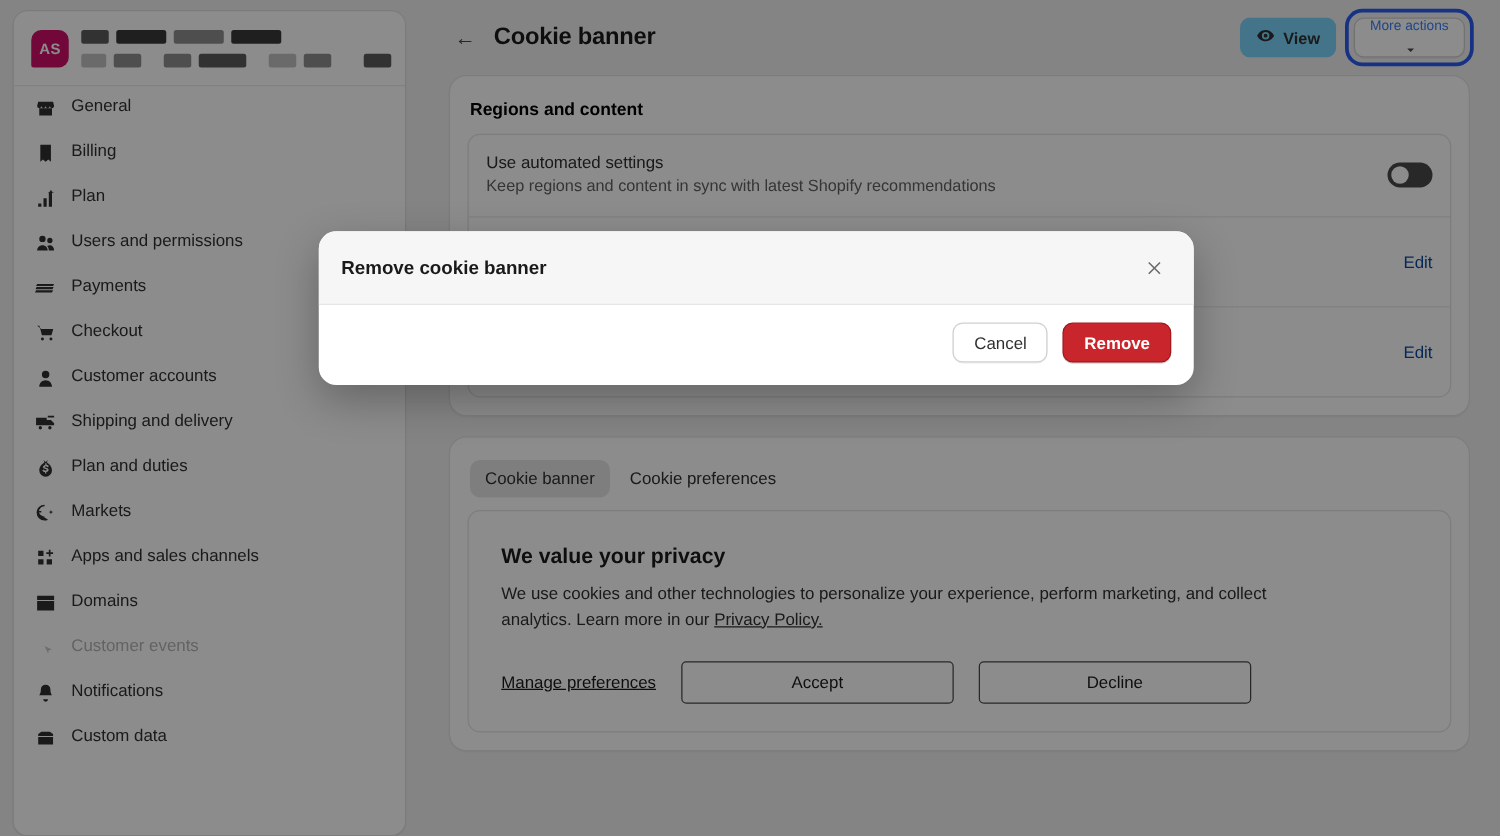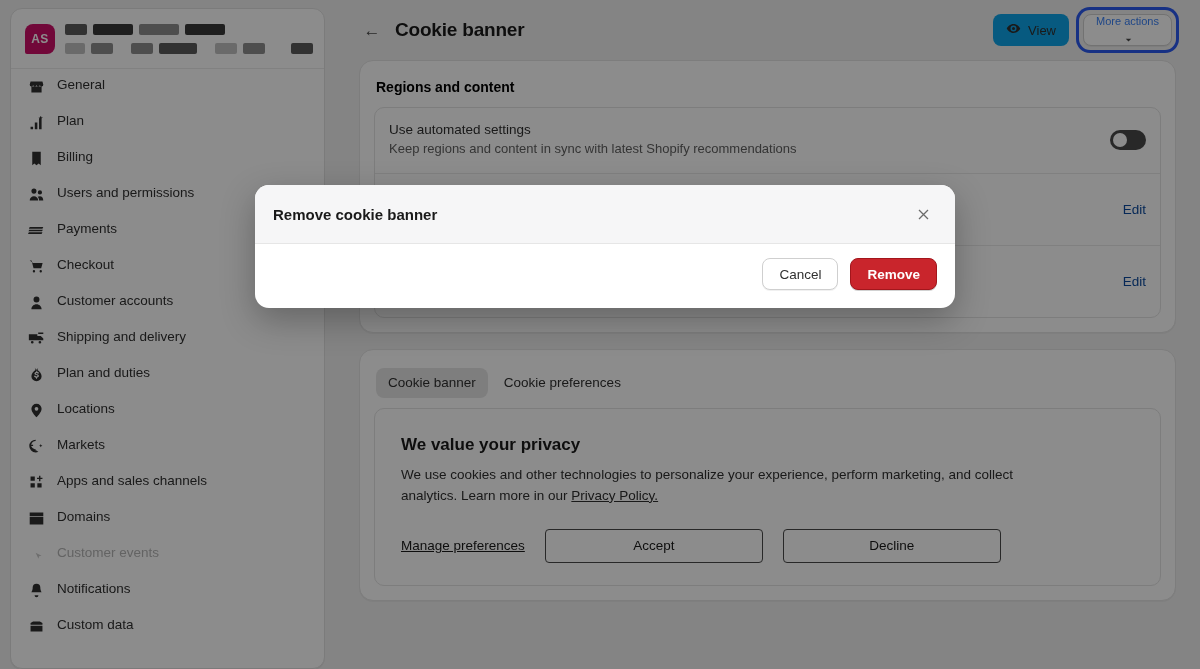--- a/index.html
+++ b/index.html
@@ -72,22 +72,22 @@
   .back-btn {
     width: 26px; height: 26px; border-radius: 7px;
     display: flex; align-items: center; justify-content: center;
     cursor: pointer; color: #4A4A4A; font-size: 17px; line-height: 1;
   }
   .page-title { font-size: 19px; font-weight: 700; color: #1A1A1A; letter-spacing: -.2px; }
   .topbar-spacer { flex: 1; }
   .view-btn {
     display: flex; align-items: center; gap: 7px;
     height: 32px; padding: 0 12px;
-    background: #0ea5e9; border: 1px solid transparent; border-radius: 8px;
-    font-size: 13px; color: #303030; cursor: pointer;
+    background: #7dd3fc; border: 1px solid transparent; border-radius: 8px;
+    font-size: 13px; color: #303030; cursor: pointer; font-weight: bold;
   }
   .view-btn svg { width: 15px; height: 15px; fill: #303030; }
   .more-wrap { position: relative; padding: 4px; border-radius: 11px; }
   .more-wrap.focused { box-shadow: 0 0 0 3px #2B59F0; }
   .more-btn {
     display: flex; align-items: center; gap: 8px;
     height: 32px; padding: 0 12px;
     background: #FFFFFF; border: 1px solid #D0D0D0; border-radius: 8px;
     font-size: 11px; color: #3b82f6; font-weight: 500; cursor: pointer;
     box-shadow: 0 1px 0 rgba(0,0,0,.05);
@@ -238,36 +238,36 @@
               <span class="nav-icon">
                 <svg viewBox="0 0 20 20">
                   <path d="M3 4h14l1 4a2 2 0 01-4 0 2 2 0 01-4 0 2 2 0 01-4 0 2 2 0 01-4 0zM4 10h12v7H4zM8 12h4v5H8z"></path>
                 </svg>
               </span>
               <span>General</span>
             </div>
             <div class="nav-item">
               <span class="nav-icon">
                 <svg viewBox="0 0 20 20">
+                  <path d="M5 2h10v16l-2.5-2-2.5 2-2.5-2L5 18zM8 6h4v2H8zm0 4h4v2H8z"></path>
+                </svg>
+              </span>
+              <span>Billing</span>
+            </div>
+            <div class="nav-item">
+              <span class="nav-icon">
+                <svg viewBox="0 0 20 20">
                   <path d="M3 15h3v3H3zM8 10h3v8H8zM13 5h3v13h-3zM15 2l1 2 2 .5-2 .5-1 2-1-2-2-.5 2-.5z"></path>
                 </svg>
               </span>
               <span>Plan</span>
             </div>
             <div class="nav-item">
               <span class="nav-icon">
                 <svg viewBox="0 0 20 20">
-                  <path d="M5 2h10v16l-2.5-2-2.5 2-2.5-2L5 18zM8 6h4v2H8zm0 4h4v2H8z"></path>
-                </svg>
-              </span>
-              <span>Billing</span>
-            </div>
-            <div class="nav-item">
-              <span class="nav-icon">
-                <svg viewBox="0 0 20 20">
                   <path d="M7 9a3 3 0 100-6 3 3 0 000 6zm7 1a2.5 2.5 0 100-5 2.5 2.5 0 000 5zM2 17c0-3 2.3-5 5-5s5 2 5 5zm11 0c0-2-.7-3.4-1.6-4.3.8-.4 1.7-.7 2.6-.7 2.2 0 4 1.8 4 5z"></path>
                 </svg>
               </span>
               <span>Users and permissions</span>
             </div>
             <div class="nav-item">
               <span class="nav-icon">
                 <svg viewBox="0 0 20 20">
                   <path d="M2 6h16l-1 2H1zM1.5 9h16l-1 2H.5zM1 12h16l-1 2H0z"></path>
                 </svg>
@@ -298,28 +298,20 @@
               </span>
               <span>Shipping and delivery</span>
             </div>
             <div class="nav-item">
               <span class="nav-icon">
                 <svg viewBox="0 0 20 20">
                   <path d="M8 2l1.5 2h1L12 2l-.8 2.6C13.8 6 16 9 16 12a6 6 0 11-12 0c0-3 2.2-6 4.8-7.4zM10 7c-1.4 0-2.4.8-2.4 1.9 0 2.3 3.6 1.4 3.6 2.6 0 .5-.5.8-1.2.8-.9 0-1.5-.4-1.7-1l-1.4.6c.3 1 1.3 1.7 2.5 1.8V15h1.2v-1.3c1.4-.2 2.2-1 2.2-2.1 0-2.4-3.6-1.5-3.6-2.7 0-.4.4-.7 1-.7.7 0 1.2.3 1.4.9l1.4-.6c-.3-.9-1.1-1.5-2.2-1.6V5.5H9.6v1C9.7 6.9 9.8 7 10 7z"></path>
                 </svg>
               </span>
               <span>Plan and duties</span>
-            </div>
-            <div class="nav-item">
-              <span class="nav-icon">
-                <svg viewBox="0 0 20 20">
-                  <path d="M10 2a6 6 0 00-6 6c0 4.5 6 10 6 10s6-5.5 6-10a6 6 0 00-6-6zm0 8.2A2.2 2.2 0 1110 5.8a2.2 2.2 0 010 4.4z"></path>
-                </svg>
-              </span>
-              <span>Locations</span>
             </div>
             <div class="nav-item">
               <span class="nav-icon">
                 <svg viewBox="0 0 20 20">
                   <path d="M9 2a7.5 7.5 0 100 15 7.5 7.5 0 003.3-.8 6 6 0 01-2.2-1.5H9v-1.6H8A5.9 5.9 0 013.6 9.5H6V8H3.7A5.9 5.9 0 019 3.6zM15 7l.6 1.4 1.4.6-1.4.6L15 11l-.6-1.4L13 9l1.4-.6z"></path>
                 </svg>
               </span>
               <span>Markets</span>
             </div>
             <div class="nav-item">

